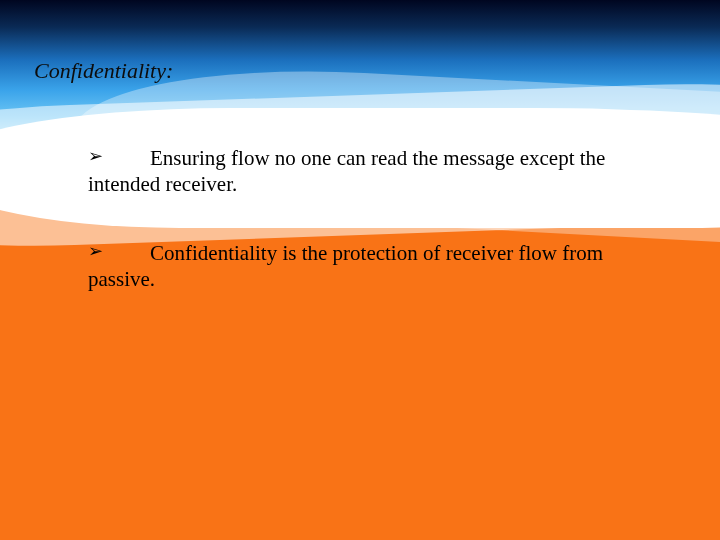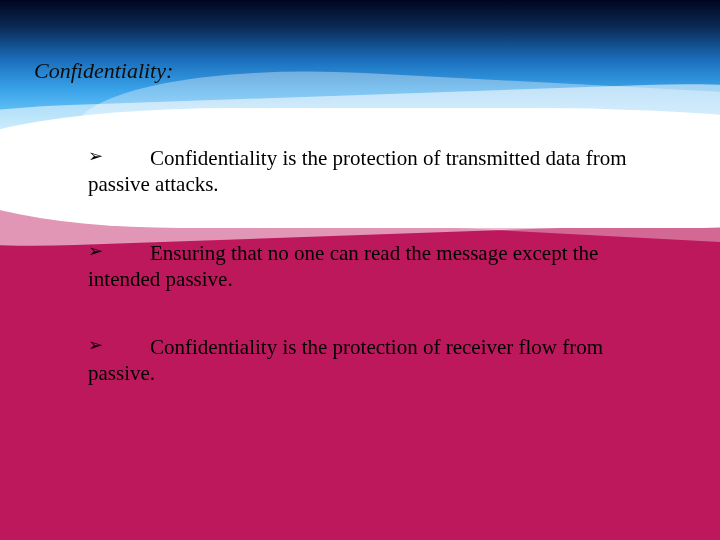--- a/index.html
+++ b/index.html
@@ -1,16 +1,16 @@
 <!DOCTYPE html>
 <html><head>
 <meta charset="utf-8">
 <style>
   html,body{margin:0;padding:0;width:720px;height:540px;font-family:"Times New Roman",serif;background:#fff;color:#000;overflow:hidden;}
-  .slide{position:relative;width:720px;height:540px;background:#be185d;}
+  .slide{position:relative;width:720px;height:540px;background:#f97316;}
   .header{position:absolute;top:0;left:0;width:100%;height:150px;
     background:linear-gradient(to bottom,#000620 0%,#0a2a55 18%,#1b6fbd 40%,#3aa3ea 60%,#6cc6f5 78%,#b8e3fb 95%);
     z-index:0;}
   .wave1{position:absolute;left:-10%;top:108px;width:140%;height:120px;background:#fff;border-radius:50%/100%;border-top-left-radius:60% 100%;border-top-right-radius:80% 100%;z-index:3;}
   .wave2{position:absolute;left:-30%;top:95px;width:160%;height:140px;background:rgba(255,255,255,0.55);border-radius:50%/100%;transform:rotate(-2deg);z-index:2;}
   .wave3{position:absolute;left:10%;top:88px;width:160%;height:150px;background:rgba(255,255,255,0.35);border-radius:50%/100%;transform:rotate(3deg);z-index:1;}
   .title{position:absolute;top:58px;left:34px;font-style:italic;font-size:22px;color:#0c0c0c;z-index:5;font-family:"Times New Roman",serif;}
   .content{position:absolute;top:145px;left:88px;width:575px;z-index:6;}
   .item{margin-bottom:42px;font-size:21px;line-height:1.25;}
   .arrow{display:inline-block;width:62px;vertical-align:top;font-family:Arial,sans-serif;font-size:18px;}
@@ -23,26 +23,22 @@
 
   <div class="header"></div>
   <div class="wave3"></div>
   <div class="wave2"></div>
   <div class="wave1"></div>
 
   <div class="title">Confidentiality:</div>
 
   <div class="content">
     <div class="item">
-      <span class="arrow">➢</span><span class="txt">Confidentiality is the protection of transmitted data from</span>
-      <span class="cont">passive attacks.</span>
-    </div>
-    <div class="item">
-      <span class="arrow">➢</span><span class="txt">Ensuring that no one can read the message except the</span>
-      <span class="cont">intended passive.</span>
+      <span class="arrow">➢</span><span class="txt">Ensuring flow no one can read the message except the</span>
+      <span class="cont">intended receiver.</span>
     </div>
     <div class="item">
       <span class="arrow">➢</span><span class="txt">Confidentiality is the protection of receiver flow from</span>
       <span class="cont">passive.</span>
     </div>
   </div>
 
 </div>
 
 </body></html>

